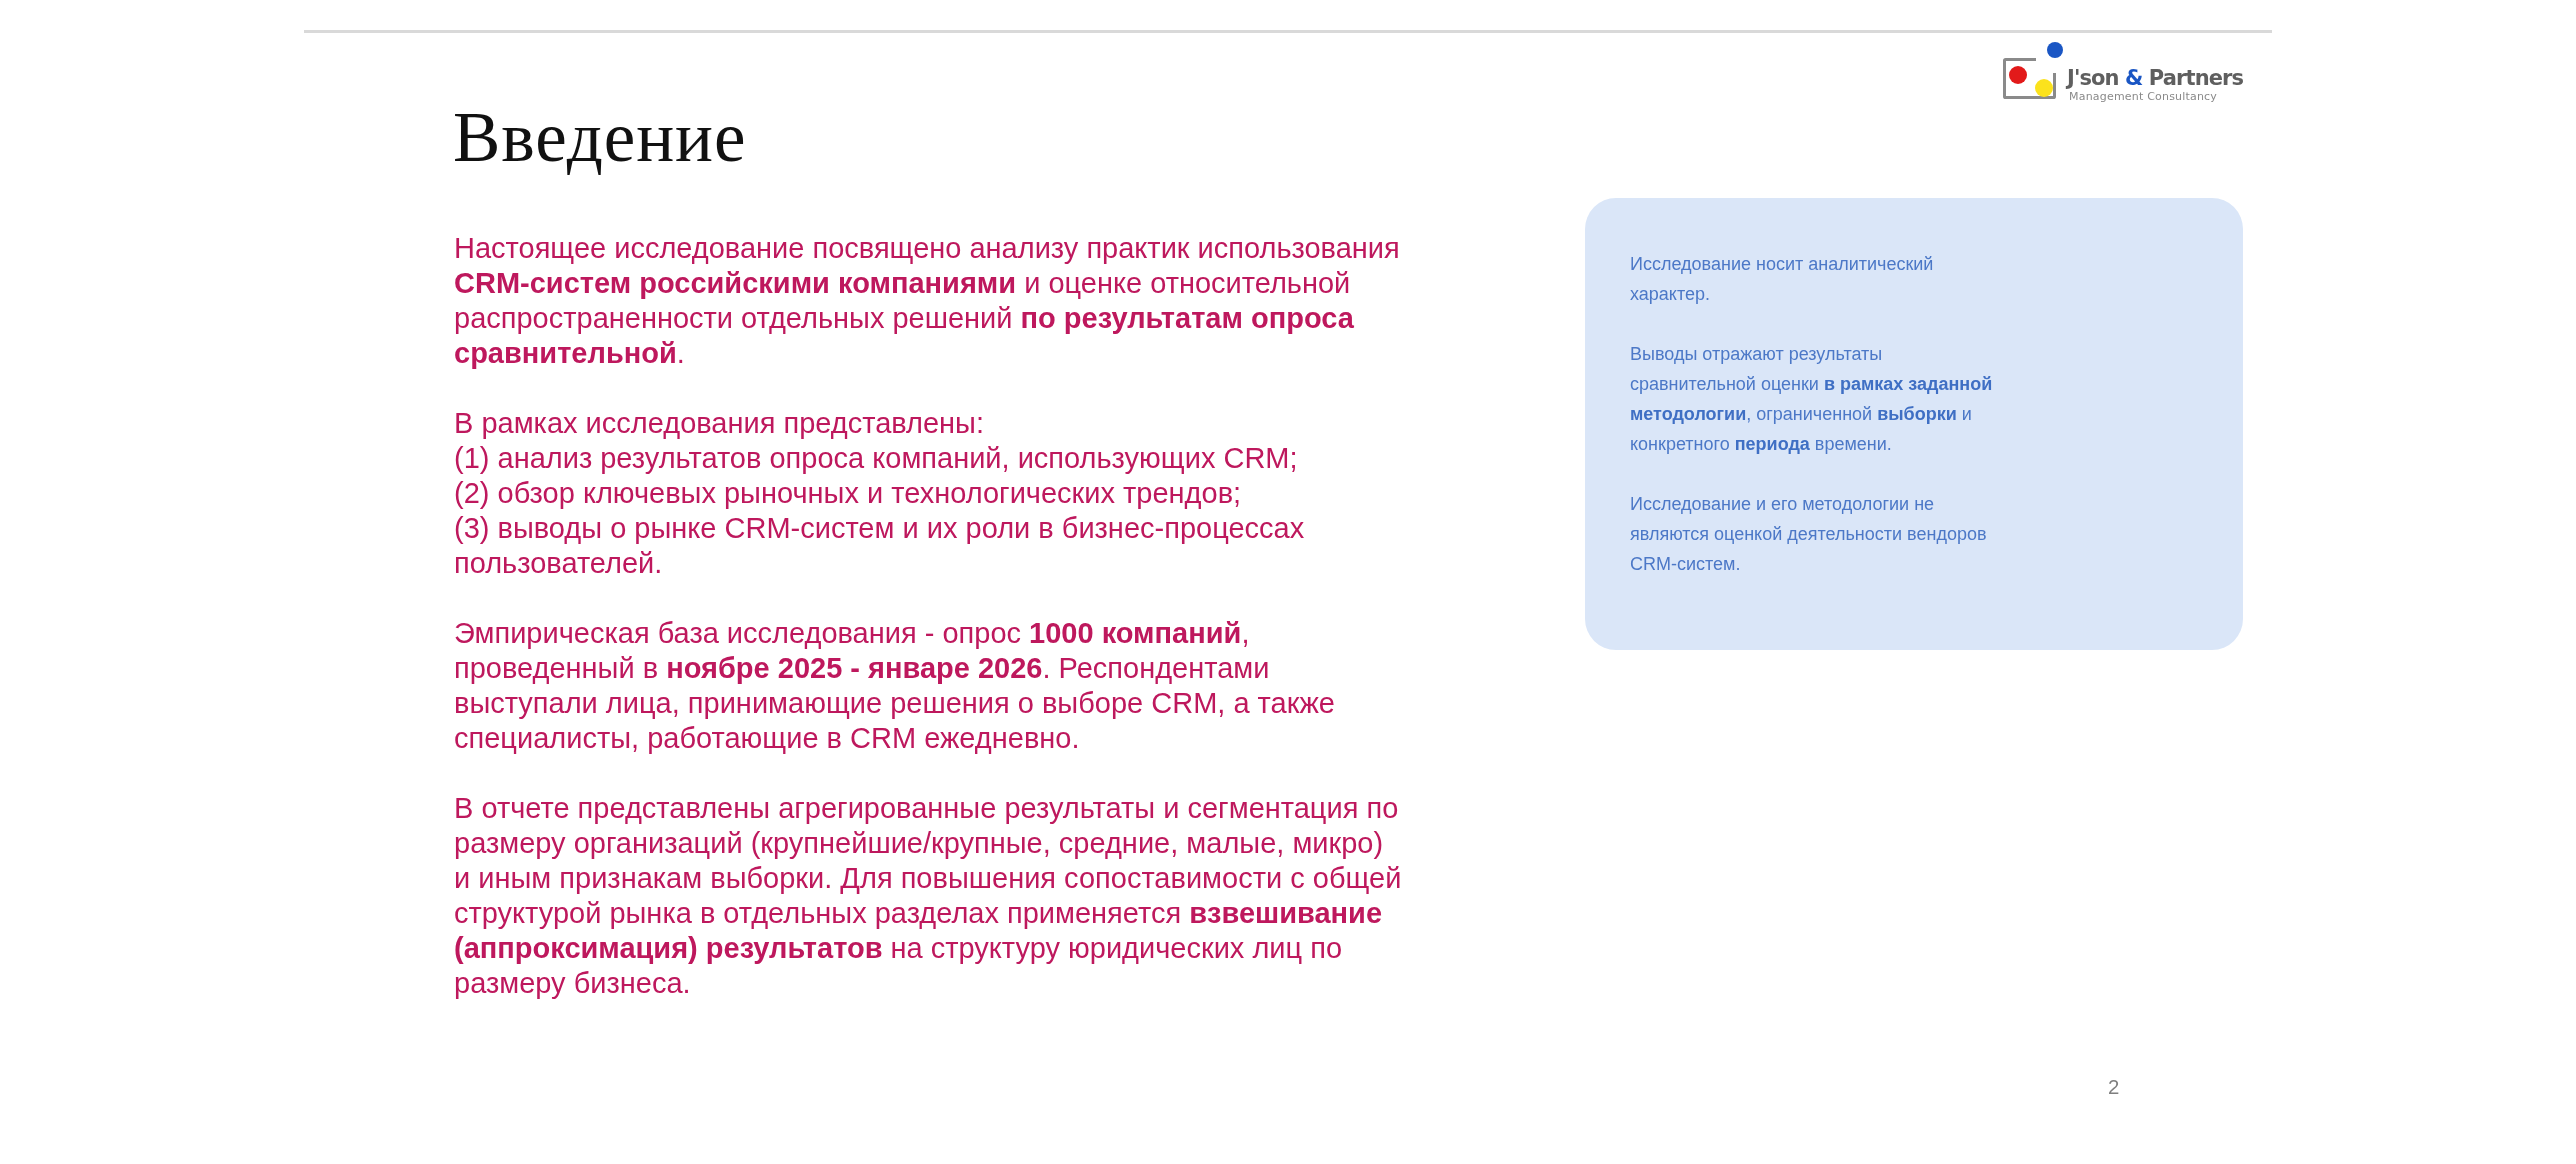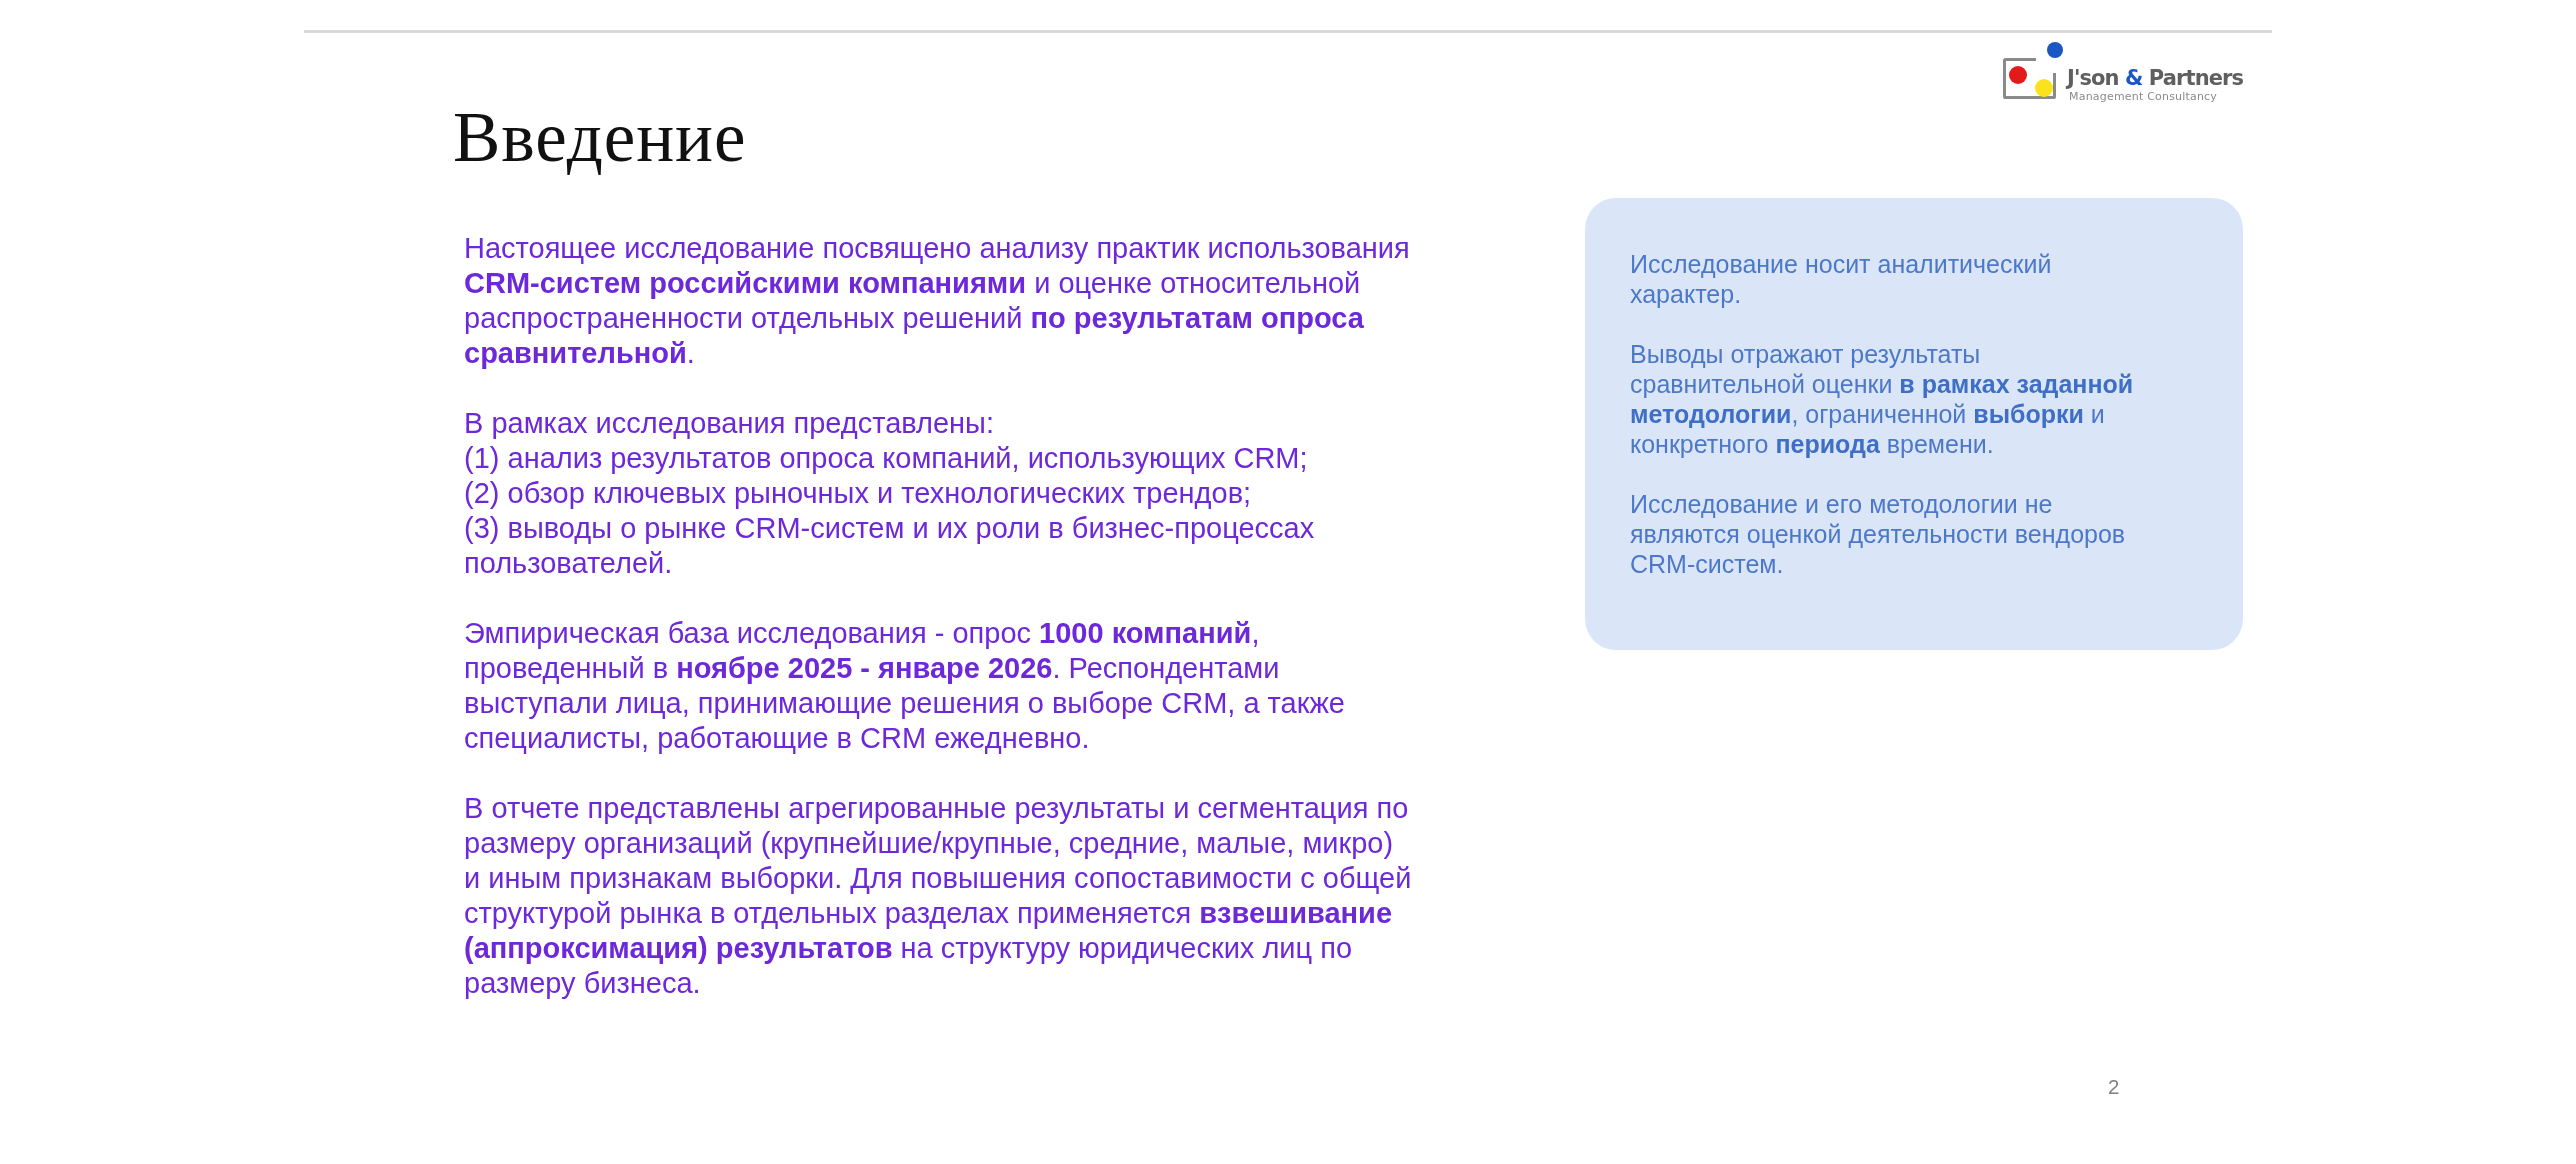--- a/index.html
+++ b/index.html
@@ -96,41 +96,40 @@
   }
   
   .body-text {
     position: absolute;
     left: 454px;
     top: 231px;
     width: 1106px;
     font-family: "Liberation Sans", sans-serif;
     font-size: 29px;
     line-height: 35px;
-    color: #6d28d9;
-    margin-left: 10px;
+    color: #be185d;
   }
   .body-text p {
     margin: 0 0 35px 0;
   }
   .body-text b { font-weight: bold; }
   .body-text .line { display: block; white-space: nowrap; }
   
   .callout {
     position: absolute;
     left: 1585px;
     top: 198px;
     width: 658px;
     height: 452px;
     background: #dae6f8;
     border-radius: 31px;
     box-sizing: border-box;
     padding: 51px 34px 0 45px;
     font-family: "Liberation Sans", sans-serif;
-    font-size: 25px;
+    font-size: 18px;
     line-height: 30px;
     color: #4c78c7;
   }
   .callout p { margin: 0 0 30px 0; }
   .callout b { font-weight: bold; color: #3f6fc4; }
   .callout .line { display: block; white-space: nowrap; }
   .page-number {
     position: absolute;
     left: 2108px;
     top: 1076px;

